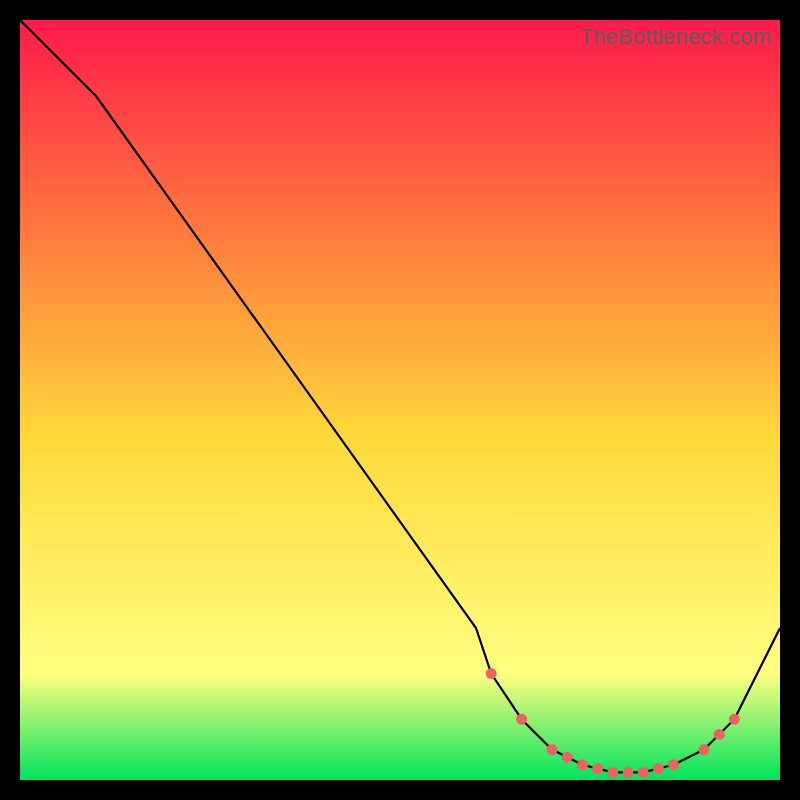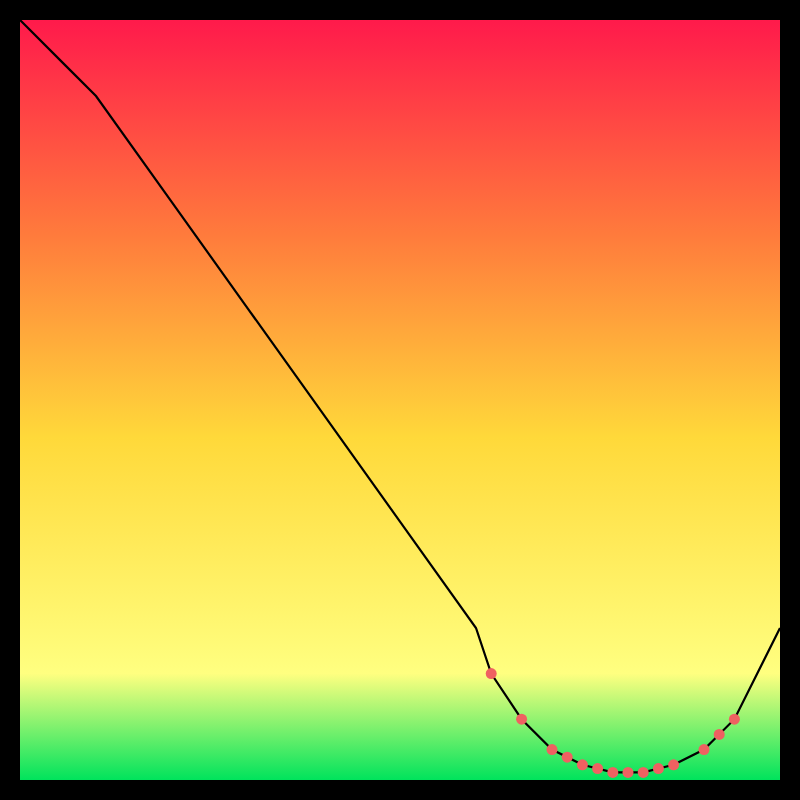--- a/index.html
+++ b/index.html
@@ -35,14 +35,15 @@
           <circle cx="592.8" cy="752.4" r="5.5" fill="#ef6161"></circle>
           <circle cx="608.0" cy="752.4" r="5.5" fill="#ef6161"></circle>
           <circle cx="623.2" cy="752.4" r="5.5" fill="#ef6161"></circle>
           <circle cx="638.4" cy="748.6" r="5.5" fill="#ef6161"></circle>
           <circle cx="653.6" cy="744.8" r="5.5" fill="#ef6161"></circle>
           <circle cx="684.0" cy="729.6" r="5.5" fill="#ef6161"></circle>
           <circle cx="699.2" cy="714.4" r="5.5" fill="#ef6161"></circle>
           <circle cx="714.4" cy="699.2" r="5.5" fill="#ef6161"></circle>
         </g>
     </svg>
+    <div class="watermark">TheBottleneck.com</div>
   </div>
 </div>
 
 </body></html>

